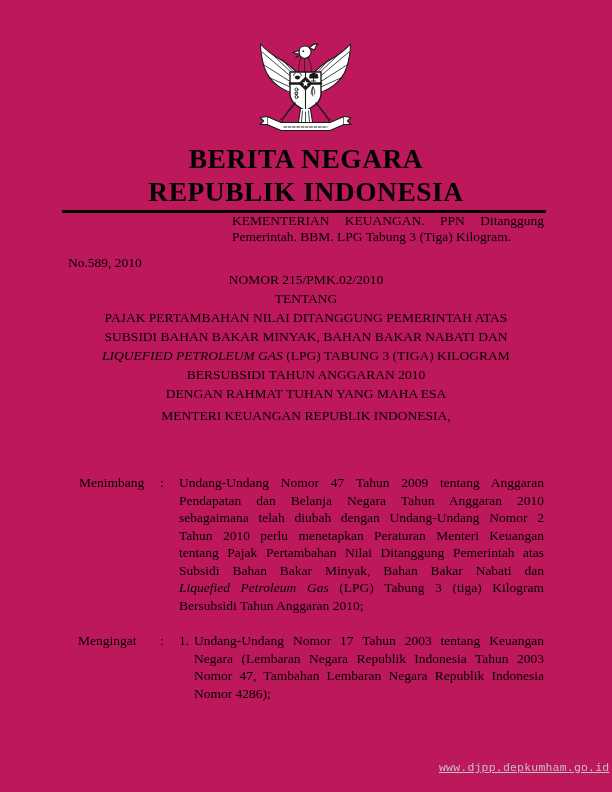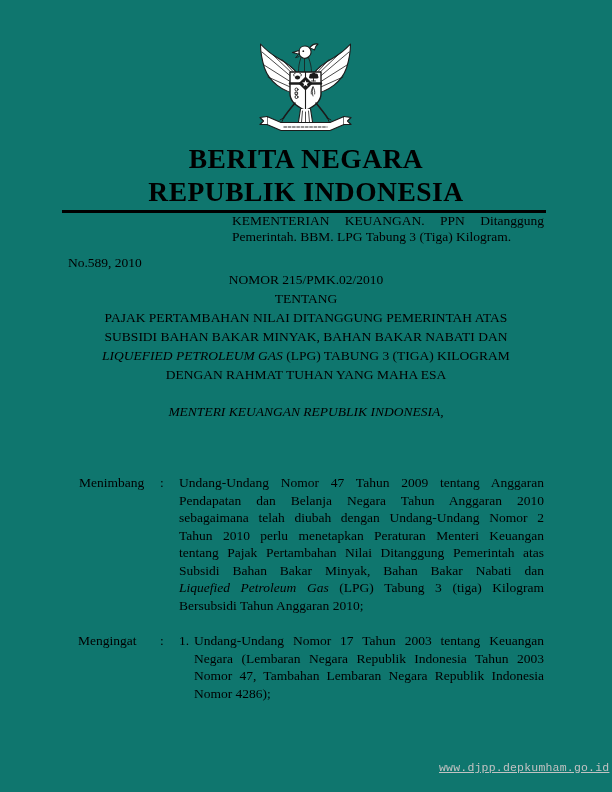--- a/index.html
+++ b/index.html
@@ -1,33 +1,33 @@
 <!DOCTYPE html>
 <html><head>
 <meta charset="utf-8">
 <style>
   html,body{margin:0;padding:0;background:#ffffff;}
   .page{
-    position:relative;width:612px;height:792px;background:#0f766e;
+    position:relative;width:612px;height:792px;background:#be185d;
     font-family:"Liberation Serif",serif;color:#000;overflow:hidden;
   }
   .abs{position:absolute;}
   .it{font-style:italic;}
   
   .masthead{left:0;top:142px;width:612px;text-align:center;
     font-weight:bold;font-size:27.5px;line-height:33px;letter-spacing:.5px;}
   .rule{left:62px;top:210px;width:484px;height:2.6px;background:#000;}
   .issue-no{left:68px;top:213px;font-size:13.5px;line-height:15.8px;margin-top:42px;}
   .subject{left:232px;top:213px;width:312px;font-size:13.5px;line-height:15.8px;}
   
   .jl{text-align:justify;text-align-last:justify;}
   
   .preamble{left:34px;top:270px;width:544px;text-align:center;
     font-size:13.5px;line-height:19px;}
-  .preamble .sp2{margin-top:18px;font-style:italic;}
+  .preamble .sp2{margin-top:3px;}
   
   .s-label{font-size:13.5px;line-height:17.5px;}
   .lbl-menimbang{left:79px;top:474px;}
   .col-menimbang-colon{left:160px;top:474px;}
   .col-menimbang{left:179px;top:474px;width:365px;font-size:13.5px;line-height:17.5px;}
   .lbl-mengingat{left:78px;top:632px;}
   .col-mengingat-colon{left:160px;top:632px;}
   .col-mengingat{left:179px;top:632px;width:365px;font-size:13.5px;line-height:17.5px;}
   .num{display:inline-block;width:15px;}
   .ind{padding-left:15px;}
@@ -107,20 +107,23 @@
     <div>TENTANG</div>
     <div>
       <span>PAJAK PERTAMBAHAN NILAI DITANGGUNG PEMERINTAH ATAS</span>
     </div>
     <div>
       <span>SUBSIDI BAHAN BAKAR MINYAK, BAHAN BAKAR NABATI DAN</span>
     </div>
     <div>
       <span class="it">LIQUEFIED PETROLEUM GAS</span><span> (LPG) TABUNG 3 (TIGA) KILOGRAM</span>
     </div>
+    <div>
+      <span>BERSUBSIDI TAHUN ANGGARAN 2010</span>
+    </div>
     <div>DENGAN RAHMAT TUHAN YANG MAHA ESA</div>
     <div class="sp2">MENTERI KEUANGAN REPUBLIK INDONESIA,</div>
   </div>
 
   <div class="abs s-label lbl-menimbang">Menimbang</div>
   <div class="abs s-label col-menimbang-colon">:</div>
   <div class="abs col-menimbang">
     <div class="jl">Undang-Undang Nomor 47 Tahun 2009 tentang Anggaran</div>
     <div class="jl">Pendapatan dan Belanja Negara Tahun Anggaran 2010</div>
     <div class="jl">sebagaimana telah diubah dengan Undang-Undang Nomor 2</div>

